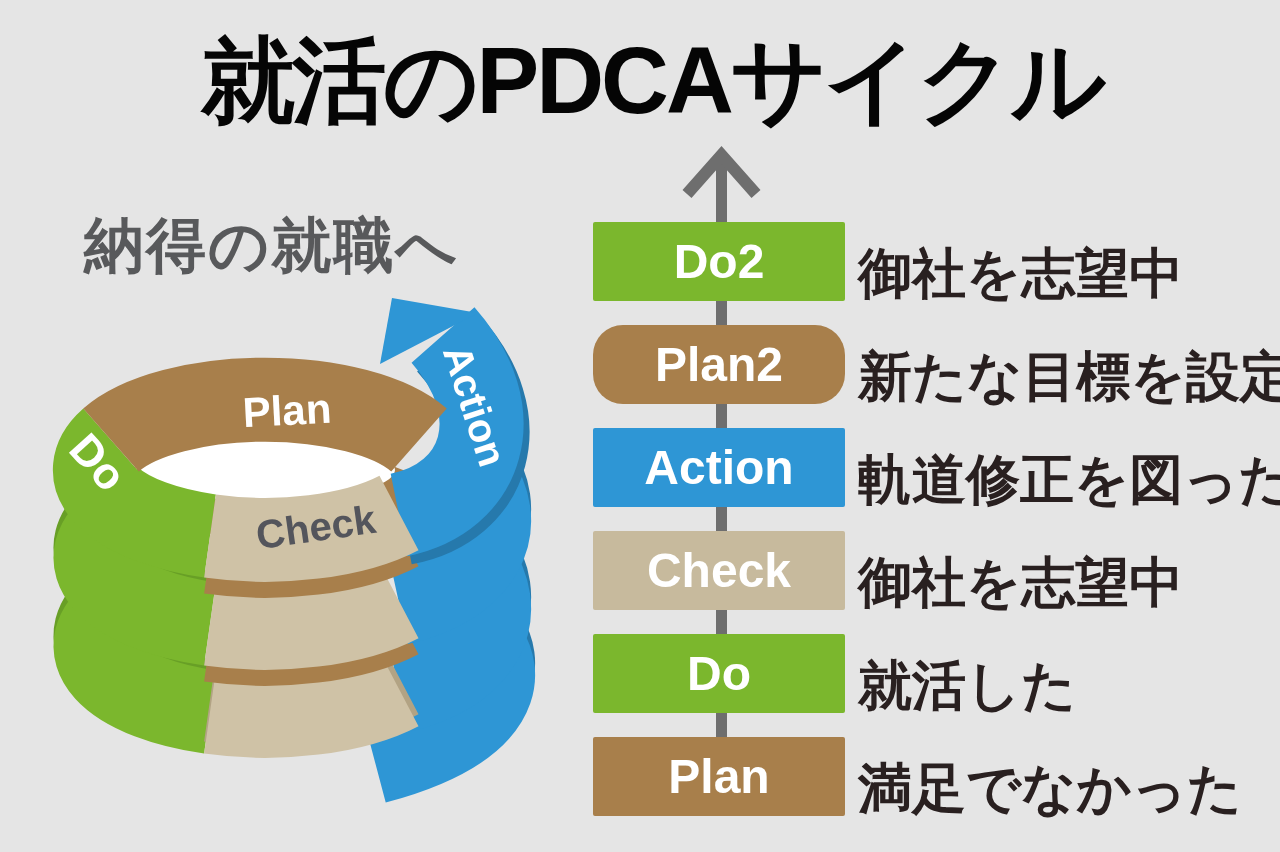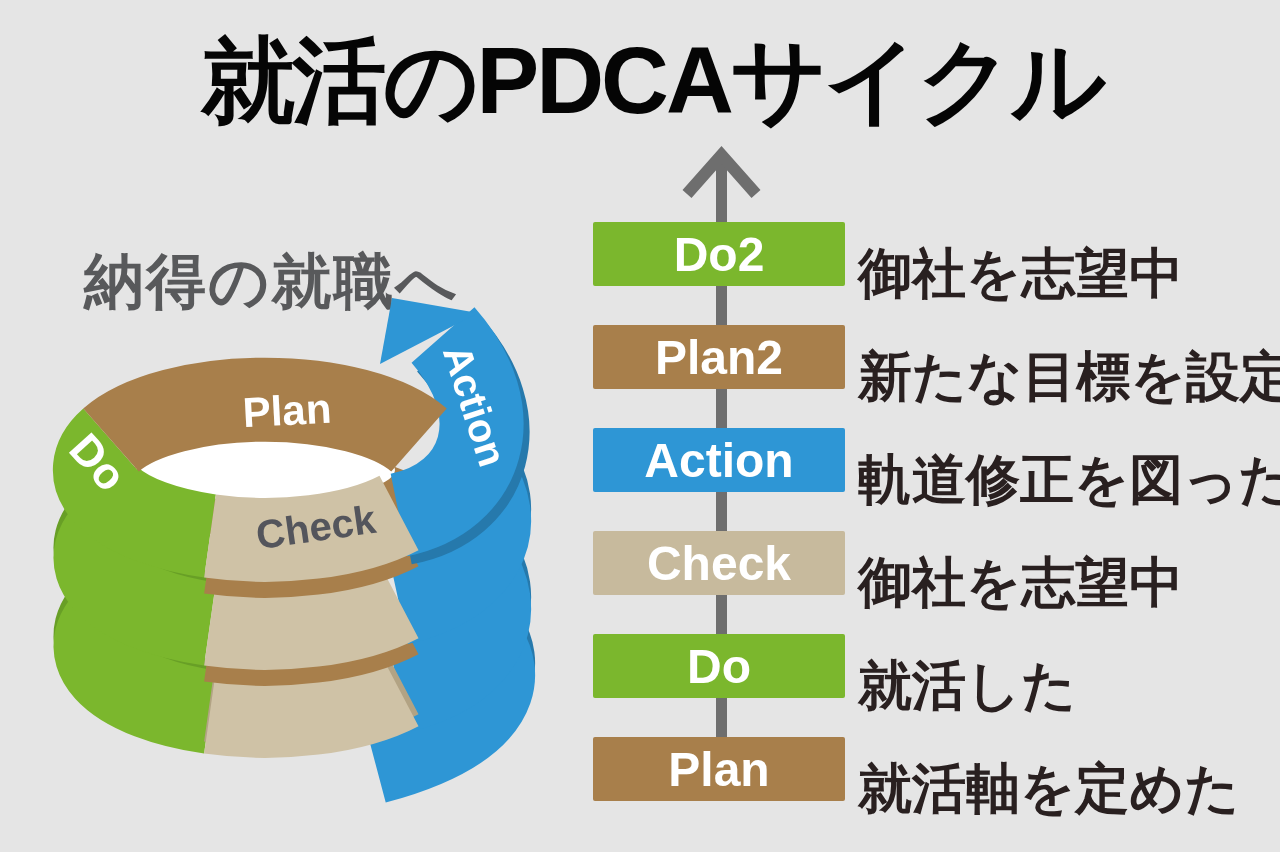--- a/index.html
+++ b/index.html
@@ -7,28 +7,28 @@
     position:relative;width:1280px;height:852px;background:#e5e5e5;overflow:hidden;
     font-family:"Liberation Sans","DejaVu Sans",sans-serif;
     padding-left:25px;
   }
   .title{
     position:absolute;left:0;right:0;top:18px;text-align:center;
     font-size:94px;font-weight:900;letter-spacing:-3px;color:#050505;white-space:nowrap;
   }
   .subtitle{
     position:absolute;left:84px;top:206px;
-    font-size:60px;font-weight:900;letter-spacing:2px;color:#58595B;white-space:nowrap;margin-top:36px;
+    font-size:60px;font-weight:900;letter-spacing:2px;color:#58595B;white-space:nowrap;
   }
   .spiral-svg{position:absolute;left:15px;top:285px;width:540px;height:540px;}
   .spiral-label{font-family:"Liberation Sans","DejaVu Sans",sans-serif;font-weight:700;}
   .flow-arrow-svg{position:absolute;left:660px;top:142px;width:124px;height:620px;z-index:0;}
   .step{position:absolute;left:593px;height:79px;z-index:1;}
   .step-box{
-    position:absolute;left:0;top:0;width:252px;height:64px;border-radius:2px;
+    position:absolute;left:0;top:0;width:252px;height:79px;border-radius:2px;
     display:flex;align-items:center;justify-content:center;
     color:#ffffff;font-size:48px;font-weight:700;letter-spacing:0px;
   }
   .step-desc{
     position:absolute;left:265px;top:12px;height:79px;line-height:79px;
     font-size:54px;font-weight:900;color:#292020;white-space:nowrap;letter-spacing:0px;
   }
 </style>
 </head>
 <body>
@@ -80,33 +80,33 @@
   <svg class="flow-arrow-svg" viewBox="0 0 124 620" aria-hidden="true">
     <rect x="56" y="14" width="11" height="590" fill="#6E6E6E"></rect>
     <polyline points="27,52 61.5,13 96,52" fill="none" stroke-width="12" stroke-linecap="butt" stroke-linejoin="miter" stroke="#6E6E6E"></polyline>
   </svg>
 
   <div class="step" style="top:222px;">
     <div class="step-box" style="background: rgb(123, 183, 45);">Do2</div>
     <div class="step-desc">御社を志望中</div>
   </div>
   <div class="step" style="top:325px;">
-    <div class="step-box" style="background: rgb(168, 127, 75);">Plan2</div>
+    <div class="step-box" style="background: rgb(168, 127, 75); border-radius: 30px;">Plan2</div>
     <div class="step-desc">新たな目標を設定</div>
   </div>
   <div class="step" style="top:428px;">
     <div class="step-box" style="background: rgb(46, 150, 213);">Action</div>
     <div class="step-desc">軌道修正を図った</div>
   </div>
   <div class="step" style="top:531px;">
     <div class="step-box" style="background: rgb(199, 186, 157);">Check</div>
     <div class="step-desc">御社を志望中</div>
   </div>
   <div class="step" style="top:634px;">
     <div class="step-box" style="background: rgb(123, 183, 45);">Do</div>
     <div class="step-desc">就活した</div>
   </div>
   <div class="step" style="top:737px;">
     <div class="step-box" style="background: rgb(168, 127, 75);">Plan</div>
-    <div class="step-desc">就活軸を定めた</div>
+    <div class="step-desc">満足でなかった</div>
   </div>
 
 </div>
 
 </body></html>

